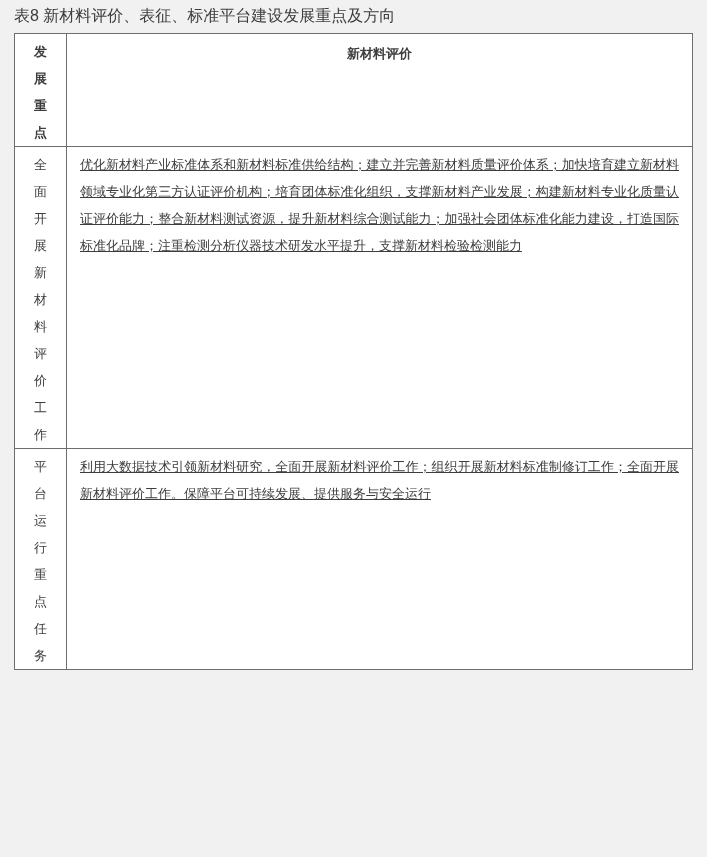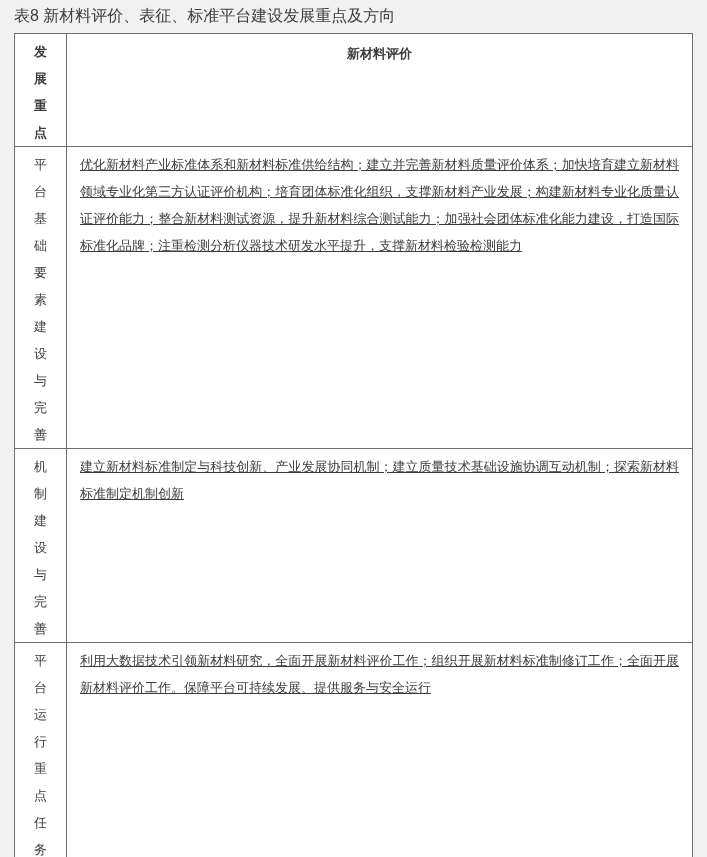--- a/index.html
+++ b/index.html
@@ -82,35 +82,27 @@
       <th class="col-focus">
         <div class="vtext bold">发展重点</div>
       </th>
       <th>
         <div class="dir-header">新材料评价</div>
       </th>
     </tr>
 
     <tr class="row-1">
       <td class="col-focus">
-        <div class="vtext">平台基础要素建设与完善</div>
+        <div class="vtext">全面开展新材料评价工作</div>
       </td>
       <td>
         <div class="dir-text">优化新材料产业标准体系和新材料标准供给结构；建立并完善新材料质量评价体系；加快培育建立新材料领域专业化第三方认证评价机构；培育团体标准化组织，支撑新材料产业发展；构建新材料专业化质量认证评价能力；整合新材料测试资源，提升新材料综合测试能力；加强社会团体标准化能力建设，打造国际标准化品牌；注重检测分析仪器技术研发水平提升，支撑新材料检验检测能力</div>
       </td>
     </tr>
 
-    <tr class="row-2">
-      <td class="col-focus">
-        <div class="vtext">机制建设与完善</div>
-      </td>
-      <td>
-        <div class="dir-text">建立新材料标准制定与科技创新、产业发展协同机制；建立质量技术基础设施协调互动机制；探索新材料标准制定机制创新</div>
-      </td>
-    </tr>
 
     <tr class="row-3">
       <td class="col-focus">
         <div class="vtext">平台运行重点任务</div>
       </td>
       <td>
         <div class="dir-text">利用大数据技术引领新材料研究，全面开展新材料评价工作；组织开展新材料标准制修订工作；全面开展新材料评价工作。保障平台可持续发展、提供服务与安全运行</div>
       </td>
     </tr>
   </tbody>

